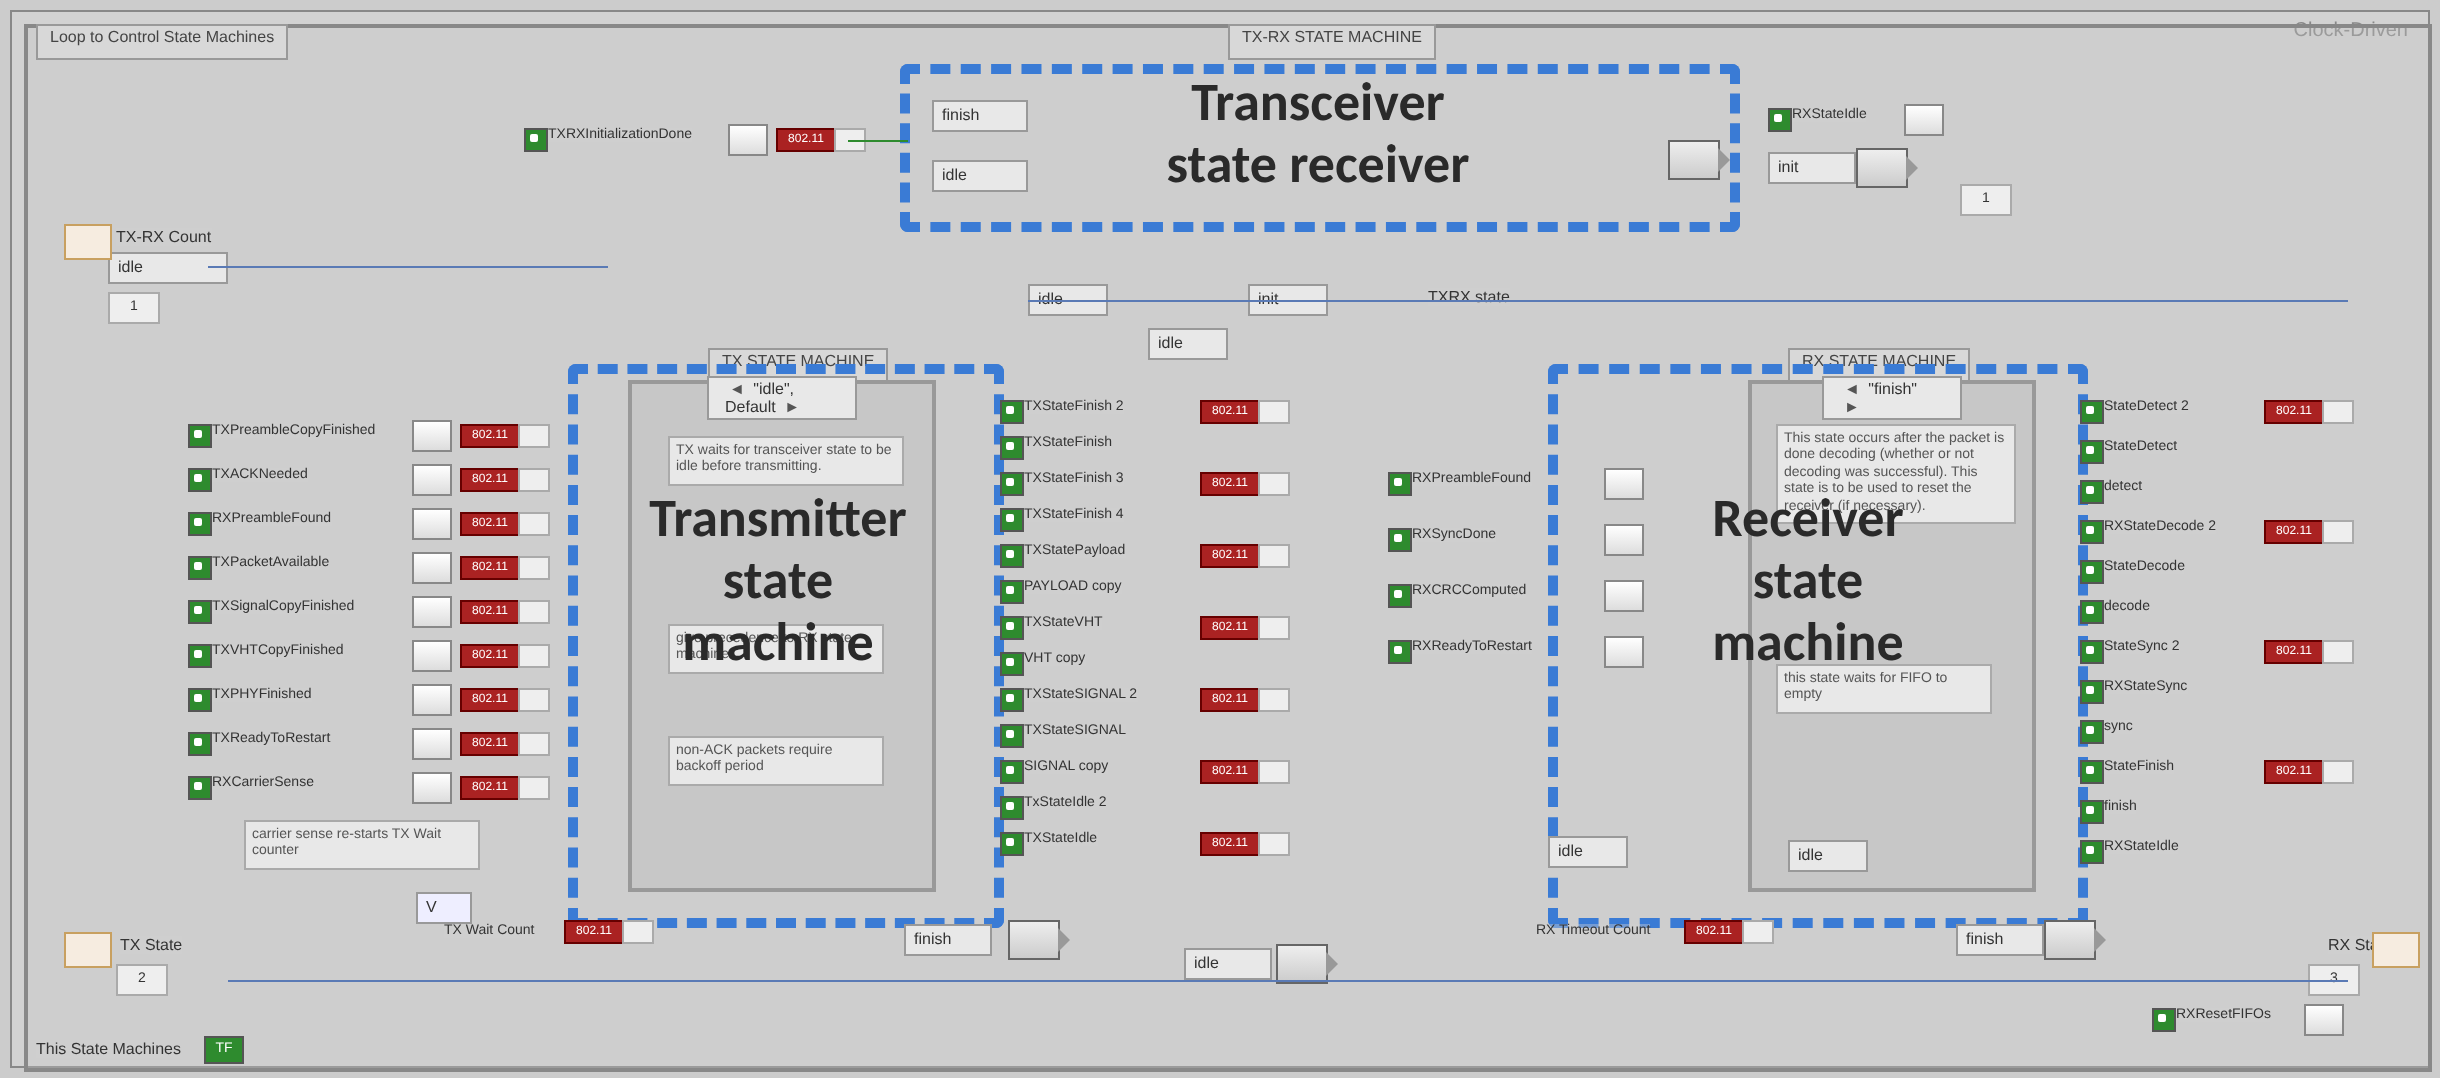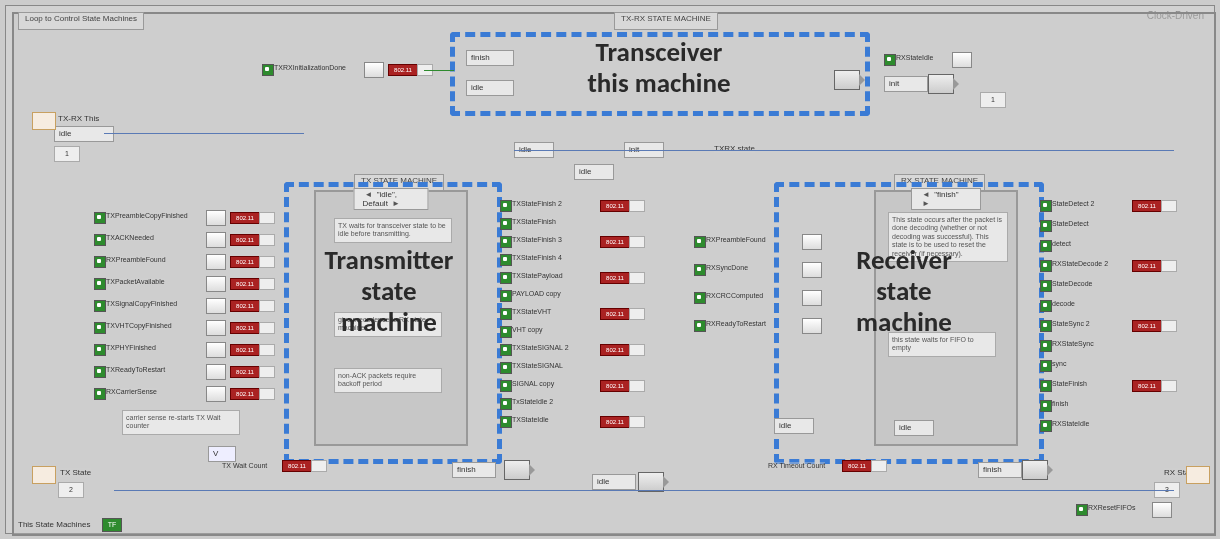--- a/index.html
+++ b/index.html
@@ -188,28 +188,28 @@
 
 <div class="canvas">
 
   <div class="mode-label" style="right:10px; top:4px;">Clock-Driven</div>
 
   <div class="loop-frame">
 
     <div class="header-tab" style="left:4px; top:-2px;">Loop to Control State Machines</div>
     <div class="header-tab" style="left:600px; top:-2px;">TX-RX STATE MACHINE</div>
 
-    <div class="node-label" style="left:44px; top:100px; font-size:8px;">TX-RX This</div>
+    <div class="node-label" style="left:44px; top:100px; font-size:8px;">TX-RX Count</div>
     <div class="enum-readout" style="left:40px; top:112px; width:50px;">idle</div>
     <div class="tunnel" style="left:40px; top:132px;">1</div>
     <div class="cluster-const" style="left:18px; top:98px;"></div>
 
     <div class="annot-box" style="left:436px; top:18px; width:410px; height:74px;"></div>
     <div class="annot-label" style="left:520px; top:22px; width:250px; white-space:pre-line;">Transceiver
-this machine</div>
+state receiver</div>
 
     <div class="bool-node" style="left:248px; top:50px;"></div>
     <div class="node-label" style="left:260px; top:50px;">TXRXInitializationDone</div>
     <div class="prim-icon" style="left:350px; top:48px;"></div>
     <div class="num-readout" style="left:374px; top:50px;">802.11</div>
 
     <div class="enum-readout" style="left:452px; top:36px; width:38px;">finish</div>
     <div class="enum-readout" style="left:452px; top:66px; width:38px;">idle</div>
     <div class="sel-node" style="left:820px; top:56px;"></div>
 

